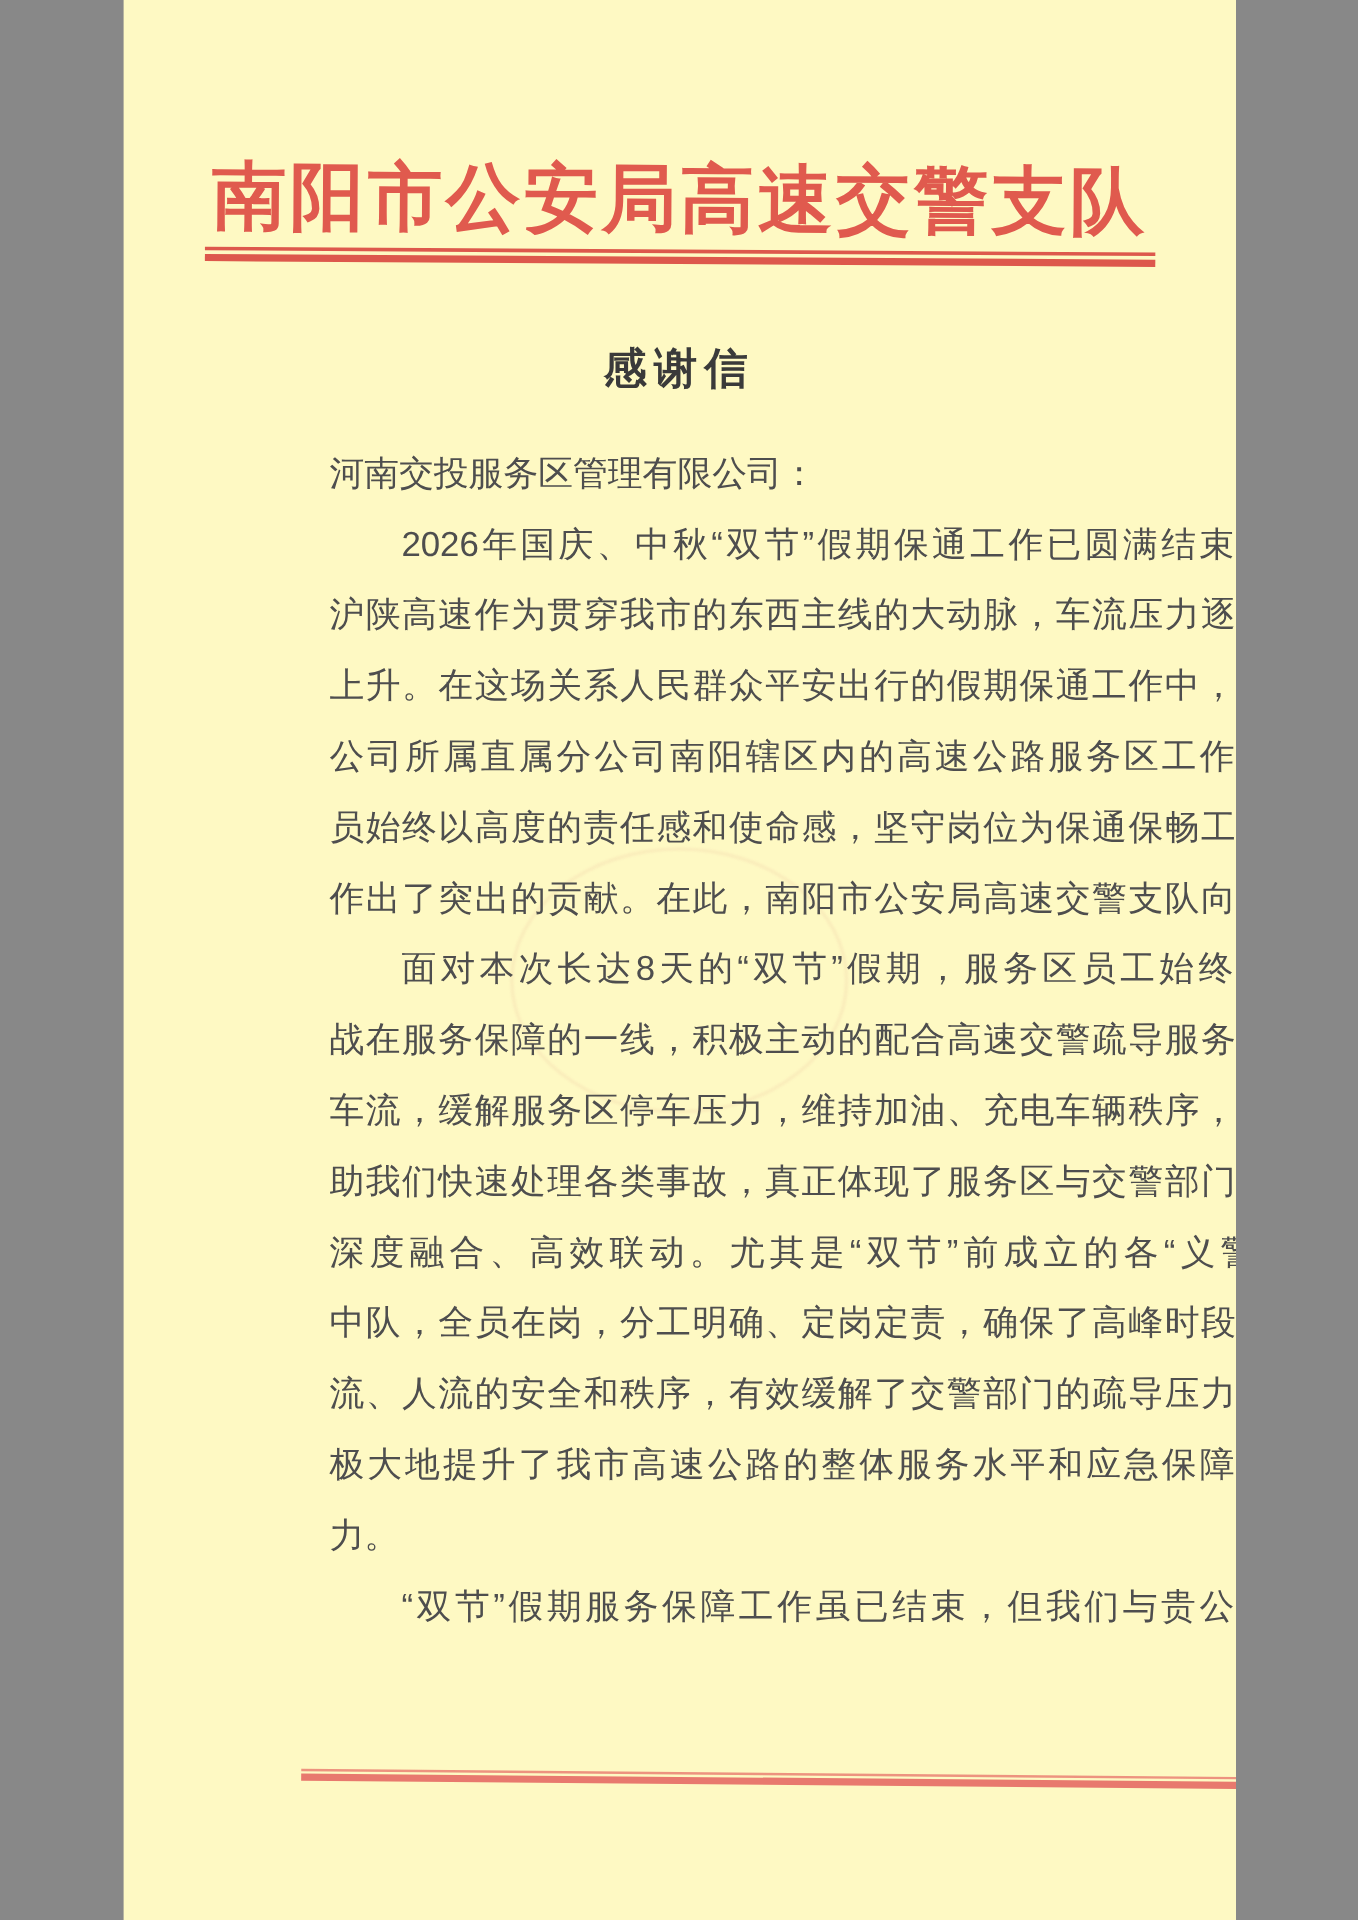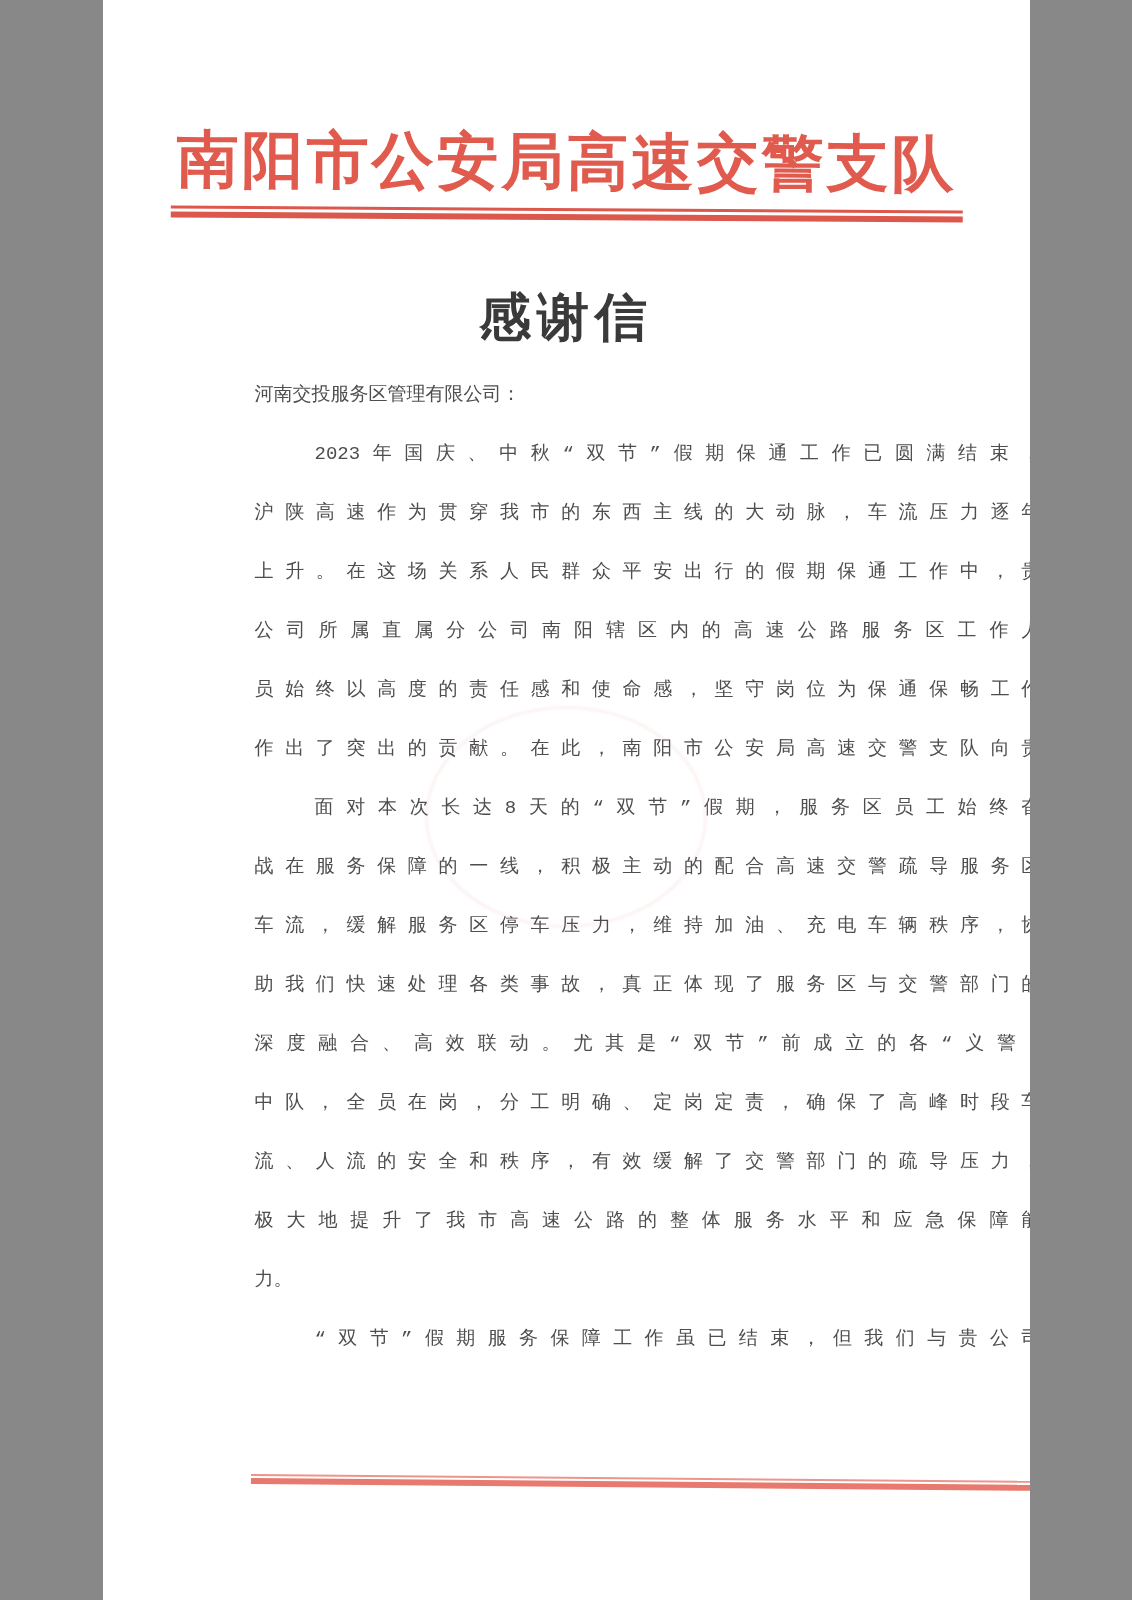--- a/index.html
+++ b/index.html
@@ -1,23 +1,23 @@
 <!DOCTYPE html>
 <html style="--red-text: #e05a4e; --red-rule: #dd584c; --red-foot: #e8796e; --stamp: rgba(216,131,122,0.18);"><head>
 <meta charset="utf-8">
 <style>
   html, body { margin: 0; padding: 0; background: #888; }
   .page {
     position: relative;
     width: 927px;
     height: 1600px;
     margin: 0 auto;
-    background: #ffffff;
+    background: #fef9c3;
     overflow: hidden;
-    font-family: Liberation Mono, monospace;
+    font-family: Liberation Sans, sans-serif;
   }
   
   .letterhead {
     position: absolute;
     top: 130px;
     left: 0;
     width: 100%;
     text-align: center;
     transform: rotate(0.35deg);
   }
@@ -36,45 +36,45 @@
   .double-rule .thin  { height: 3px; background: var(--red-rule, #dd584c); margin-bottom: 3px; }
   .double-rule .thick { height: 6px; background: var(--red-rule, #dd584c); }
   
   .doc-title {
     position: absolute;
     top: 283px;
     left: 0;
     width: 100%;
     margin: 0;
     text-align: center;
-    font-size: 52px;
+    font-size: 36px;
     font-weight: bold;
     color: #3a3a3a;
     letter-spacing: 6px;
   }
   
   .stamp-trace {
     position: absolute;
     left: 322px;
     top: 706px;
     width: 276px;
     height: 216px;
     border: 3px solid var(--stamp, rgba(216,131,122,0.18));
     border-radius: 50%;
     opacity: 0.55;
     filter: blur(1px);
   }
   
   .letter-body {
     position: absolute;
     top: 366px;
-    left: 152px;
+    left: 172px;
     width: 786px;
     color: #4e4e4e;
-    font-size: 19px;
+    font-size: 29px;
   }
   .body-line {
     height: 59px;
     line-height: 59px;
     white-space: nowrap;
   }
   .body-line.justify {
     display: flex;
     justify-content: space-between;
     align-items: baseline;
@@ -106,21 +106,21 @@
     </div>
   </div>
 
   <h1 class="doc-title">感谢信</h1>
 
   <div class="stamp-trace"></div>
 
   <div class="letter-body" id="letter-body">
       <div class="body-line">河南交投服务区管理有限公司：</div>
       <div class="body-line justify indent">
-        <span>2023</span>
+        <span>2026</span>
         <span>年</span>
         <span>国</span>
         <span>庆</span>
         <span>、</span>
         <span>中</span>
         <span>秋</span>
         <span>“</span>
         <span>双</span>
         <span>节</span>
         <span>”</span>

